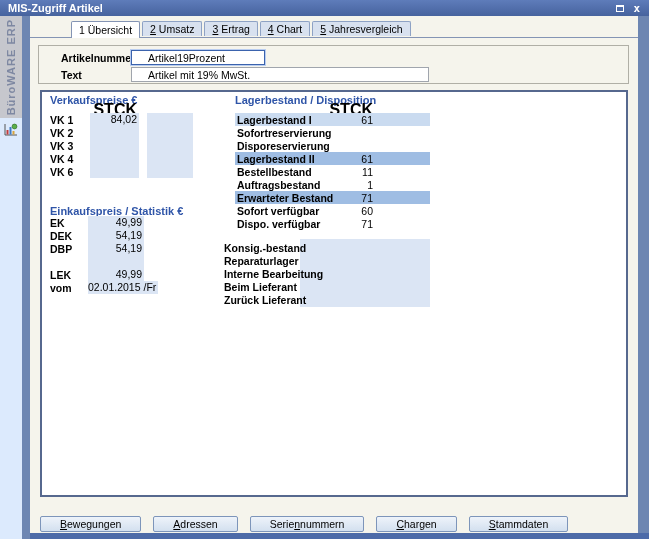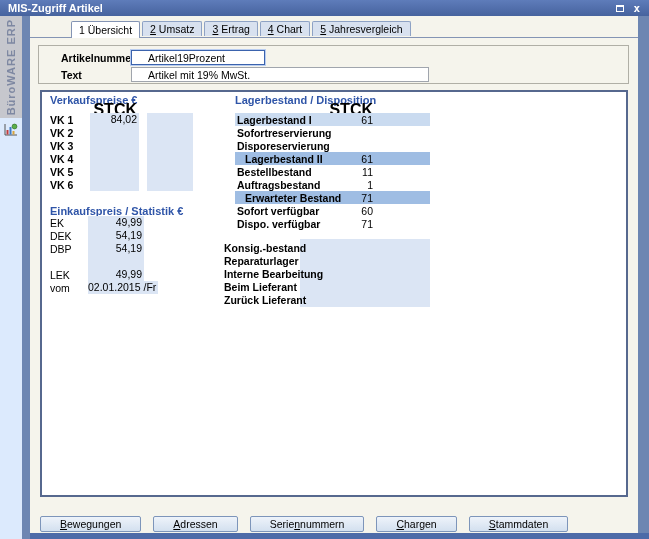--- a/index.html
+++ b/index.html
@@ -54,31 +54,31 @@
   .sec-title { position:absolute; font-weight:bold; font-size:11px; color: var(--section-title, #2f55a8); white-space:nowrap; }
   .col-head { position:absolute; font-weight:bold; font-size:16px; text-align:right; }
   
   .sales-rows { position:absolute; left:8px; top:21px; }
   .prow { display:flex; height:13px; align-items:center; }
   .prow .plabel { width:40px; font-weight:bold; white-space:nowrap; }
   .prow .cell1 { width:49px; height:13px; background: var(--box-blue, #dbe5f4); text-align:right;
     padding-right:2px; box-sizing:border-box; line-height:13px; }
   .prow .cell2 { width:46px; height:13px; background: var(--box-blue, #dbe5f4); margin-left:8px; }
   .purchase-rows { position:absolute; left:8px; top:124px; }
-  .prow .plabel2 { width:38px; font-weight:normal; white-space:nowrap; }
+  .prow .plabel2 { width:38px; font-weight:bold; white-space:nowrap; }
   .prow .pcell { min-width:56px; height:13px; background: var(--box-blue, #dbe5f4); text-align:right;
     padding-right:2px; box-sizing:border-box; line-height:13px; white-space:nowrap; }
   
   .stock-rows { position:absolute; left:193px; top:21px; width:195px; }
   .srow { display:flex; height:13px; align-items:center; }
   .srow .slabel { flex:1; font-weight:bold; padding-left:2px; white-space:nowrap; }
   .srow .sval { width:23px; text-align:right; }
   .srow .ssp { width:57px; }
   .srow.hl-light { background: var(--row-light, #cadbf0); }
-  .srow.hl-dark  { background: var(--row-dark, #9fbde3); padding-left: 8px; }
+  .srow.hl-dark  { background: var(--row-dark, #9fbde3); }
   .g2box { position:absolute; left:258px; top:147px; width:130px; height:68px; background: var(--box-blue, #dbe5f4); }
   .g2rows { position:absolute; left:180px; top:150px; }
   .g2rows .g2label { height:13px; line-height:13px; font-weight:bold; padding-left:2px; white-space:nowrap; }
   
   .buttonbar { position:absolute; left:40px; top:516px; display:flex; gap:12px; }
   .btn { height:16px; padding:0 19px; font-size:10.5px; line-height:14px;
     background: linear-gradient(to bottom, #eef3fa, #d3e0ef);
     border:1px solid #7d95ba; border-radius:2px; white-space:nowrap; cursor:default;
     font-family:"Liberation Sans", sans-serif; }
   .btn .mn { text-decoration: underline; }
@@ -153,25 +153,20 @@
           <span class="plabel">VK 3</span>
           <span class="cell1"></span>
           <span class="cell2"></span>
         </div>
       <div class="prow">
           <span class="plabel">VK 4</span>
           <span class="cell1"></span>
           <span class="cell2"></span>
         </div>
       <div class="prow">
-          <span class="plabel">VK 5</span>
-          <span class="cell1"></span>
-          <span class="cell2"></span>
-        </div>
-      <div class="prow">
           <span class="plabel">VK 6</span>
           <span class="cell1"></span>
           <span class="cell2"></span>
         </div>
     </div>
 
     <div class="sec-title" style="left:8px; top:113px;">Einkaufspreis / Statistik €</div>
     <div class="purchase-rows">
       <div class="prow">
           <span class="plabel2">EK</span>

